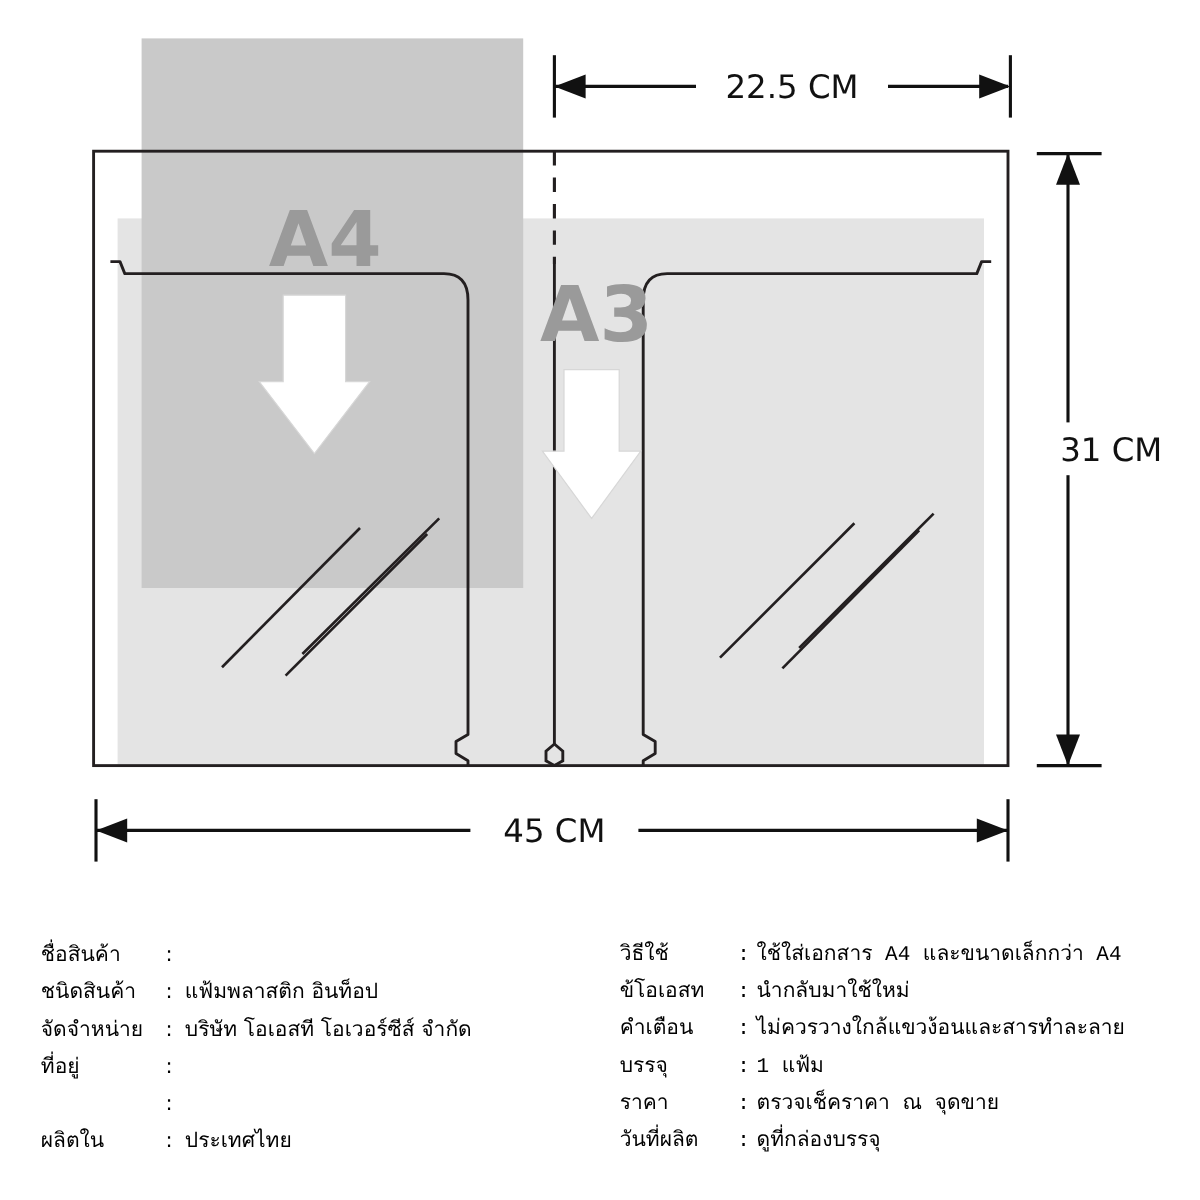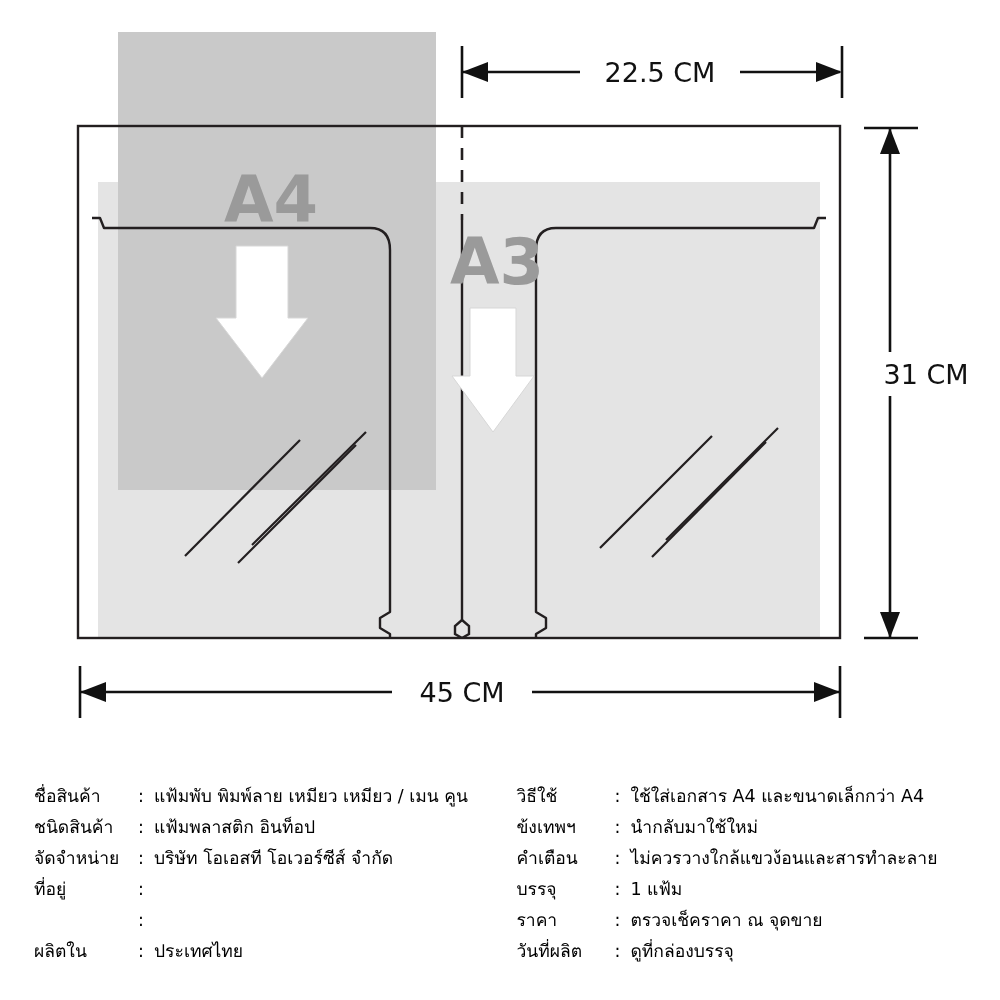--- a/index.html
+++ b/index.html
@@ -49,21 +49,21 @@
     padding: 0 34px;
     display: flex;
     gap: 0px;
     font-size: 17.5px;
     align-items: center;
   }
   .spec-col {
     display: block;
   }
   .spec-col.left { width: 500px; }
-  .spec-col.right { width: 466px; }
+  .spec-col.right { width: 466px; font-family: Liberation Mono, monospace; }
   .spec-row {
     display: flex;
     align-items: baseline;
     line-height: 1.0;
     height: 31px;
   }
   .spec-key {
     white-space: nowrap;
   }
   .left .spec-key { width: 104px; }
@@ -157,21 +157,20 @@
     </g>
     <rect x="392" y="672" width="140" height="40" fill="#fff" stroke="none"></rect>
     <text class="dim-label" x="462" y="702" text-anchor="middle">45 CM</text>
   </svg>
 
   <div class="specs">
     <div class="spec-col left">
       <div class="spec-row">
         <span class="spec-key">ชื่อสินค้า</span>
         <span class="spec-colon">:</span>
-        <span class="spec-val">แฟ้มพับ พิมพ์ลาย เหมียว เหมียว / เมน คูน</span>
       </div>
       <div class="spec-row">
         <span class="spec-key">ชนิดสินค้า</span>
         <span class="spec-colon">:</span>
         <span class="spec-val">แฟ้มพลาสติก อินท็อป</span>
       </div>
       <div class="spec-row">
         <span class="spec-key">จัดจำหน่าย</span>
         <span class="spec-colon">:</span>
         <span class="spec-val">บริษัท โอเอสที โอเวอร์ซีส์ จำกัด</span>
@@ -191,21 +190,21 @@
       </div>
     </div>
 
     <div class="spec-col right">
       <div class="spec-row">
         <span class="spec-key">วิธีใช้</span>
         <span class="spec-colon">:</span>
         <span class="spec-val">ใช้ใส่เอกสาร A4 และขนาดเล็กกว่า A4</span>
       </div>
       <div class="spec-row">
-        <span class="spec-key">ข้งเทพฯ</span>
+        <span class="spec-key">ข้โอเอสท</span>
         <span class="spec-colon">:</span>
         <span class="spec-val">นำกลับมาใช้ใหม่</span>
       </div>
       <div class="spec-row">
         <span class="spec-key">คำเตือน</span>
         <span class="spec-colon">:</span>
         <span class="spec-val">ไม่ควรวางใกล้แขวง้อนและสารทำละลาย</span>
       </div>
       <div class="spec-row">
         <span class="spec-key">บรรจุ</span>

